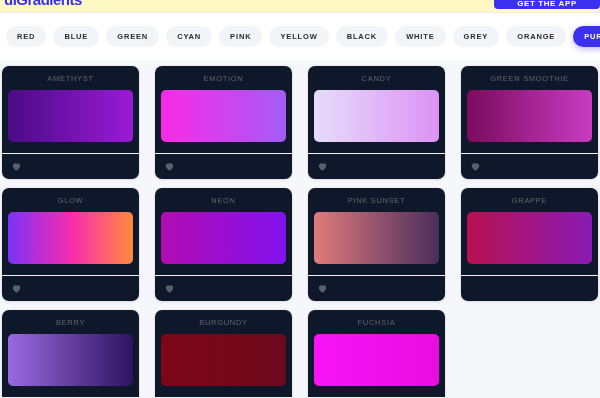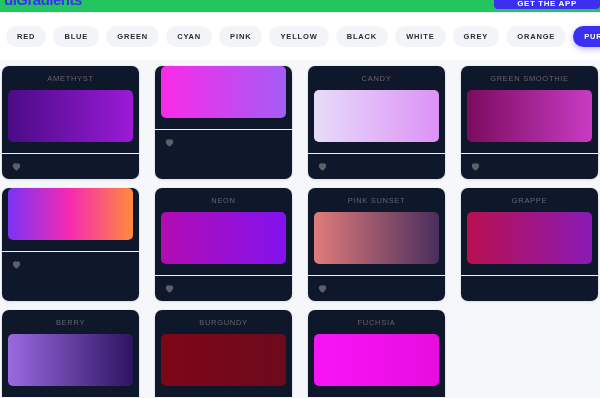--- a/index.html
+++ b/index.html
@@ -12,21 +12,21 @@
     overflow: hidden;
     background: #f6f7fa;
     font-family: "Liberation Sans", sans-serif;
     -webkit-font-smoothing: antialiased;
   }
 
   
   .topbar {
     position: relative;
     height: 12px;
-    background: #22c55e;
+    background: #fef9c3;
     border-bottom: 1px solid #eceef3;
     overflow: hidden;
   }
   .brand-logo {
     position: absolute;
     left: 4px;
     top: -8px;
     font-size: 15px;
     font-weight: 700;
     letter-spacing: -0.5px;
@@ -165,20 +165,21 @@
       </div>
       <div class="card-footer">
         <span class="heart-icon">
           <svg viewBox="0 0 24 24" width="11" height="11" aria-hidden="true">
             <path fill="#5b6068" d="M12 21s-8-4.9-8-10.3C4 7.3 6.3 5 9.1 5c1.7 0 3 .8 2.9 1.9C12 5.8 13.3 5 15 5c2.8 0 5 2.3 5 5.7C20 16.1 12 21 12 21z"></path>
           </svg>
         </span>
       </div>
     </div>
     <div class="card">
+      <div class="card-title">EMOTION</div>
       <div class="swatch-wrap">
         <div class="swatch" style="background-image: linear-gradient(90deg, rgb(250, 42, 232), rgb(164, 92, 245));"></div>
       </div>
       <div class="card-footer">
         <span class="heart-icon">
           <svg viewBox="0 0 24 24" width="11" height="11" aria-hidden="true">
             <path fill="#5b6068" d="M12 21s-8-4.9-8-10.3C4 7.3 6.3 5 9.1 5c1.7 0 3 .8 2.9 1.9C12 5.8 13.3 5 15 5c2.8 0 5 2.3 5 5.7C20 16.1 12 21 12 21z"></path>
           </svg>
         </span>
       </div>
@@ -203,20 +204,21 @@
       </div>
       <div class="card-footer">
         <span class="heart-icon">
           <svg viewBox="0 0 24 24" width="11" height="11" aria-hidden="true">
             <path fill="#5b6068" d="M12 21s-8-4.9-8-10.3C4 7.3 6.3 5 9.1 5c1.7 0 3 .8 2.9 1.9C12 5.8 13.3 5 15 5c2.8 0 5 2.3 5 5.7C20 16.1 12 21 12 21z"></path>
           </svg>
         </span>
       </div>
     </div>
     <div class="card">
+      <div class="card-title">GLOW</div>
       <div class="swatch-wrap">
         <div class="swatch" style="background-image: linear-gradient(90deg, rgb(122, 51, 245), rgb(247, 43, 176), rgb(255, 138, 61));"></div>
       </div>
       <div class="card-footer">
         <span class="heart-icon">
           <svg viewBox="0 0 24 24" width="11" height="11" aria-hidden="true">
             <path fill="#5b6068" d="M12 21s-8-4.9-8-10.3C4 7.3 6.3 5 9.1 5c1.7 0 3 .8 2.9 1.9C12 5.8 13.3 5 15 5c2.8 0 5 2.3 5 5.7C20 16.1 12 21 12 21z"></path>
           </svg>
         </span>
       </div>

